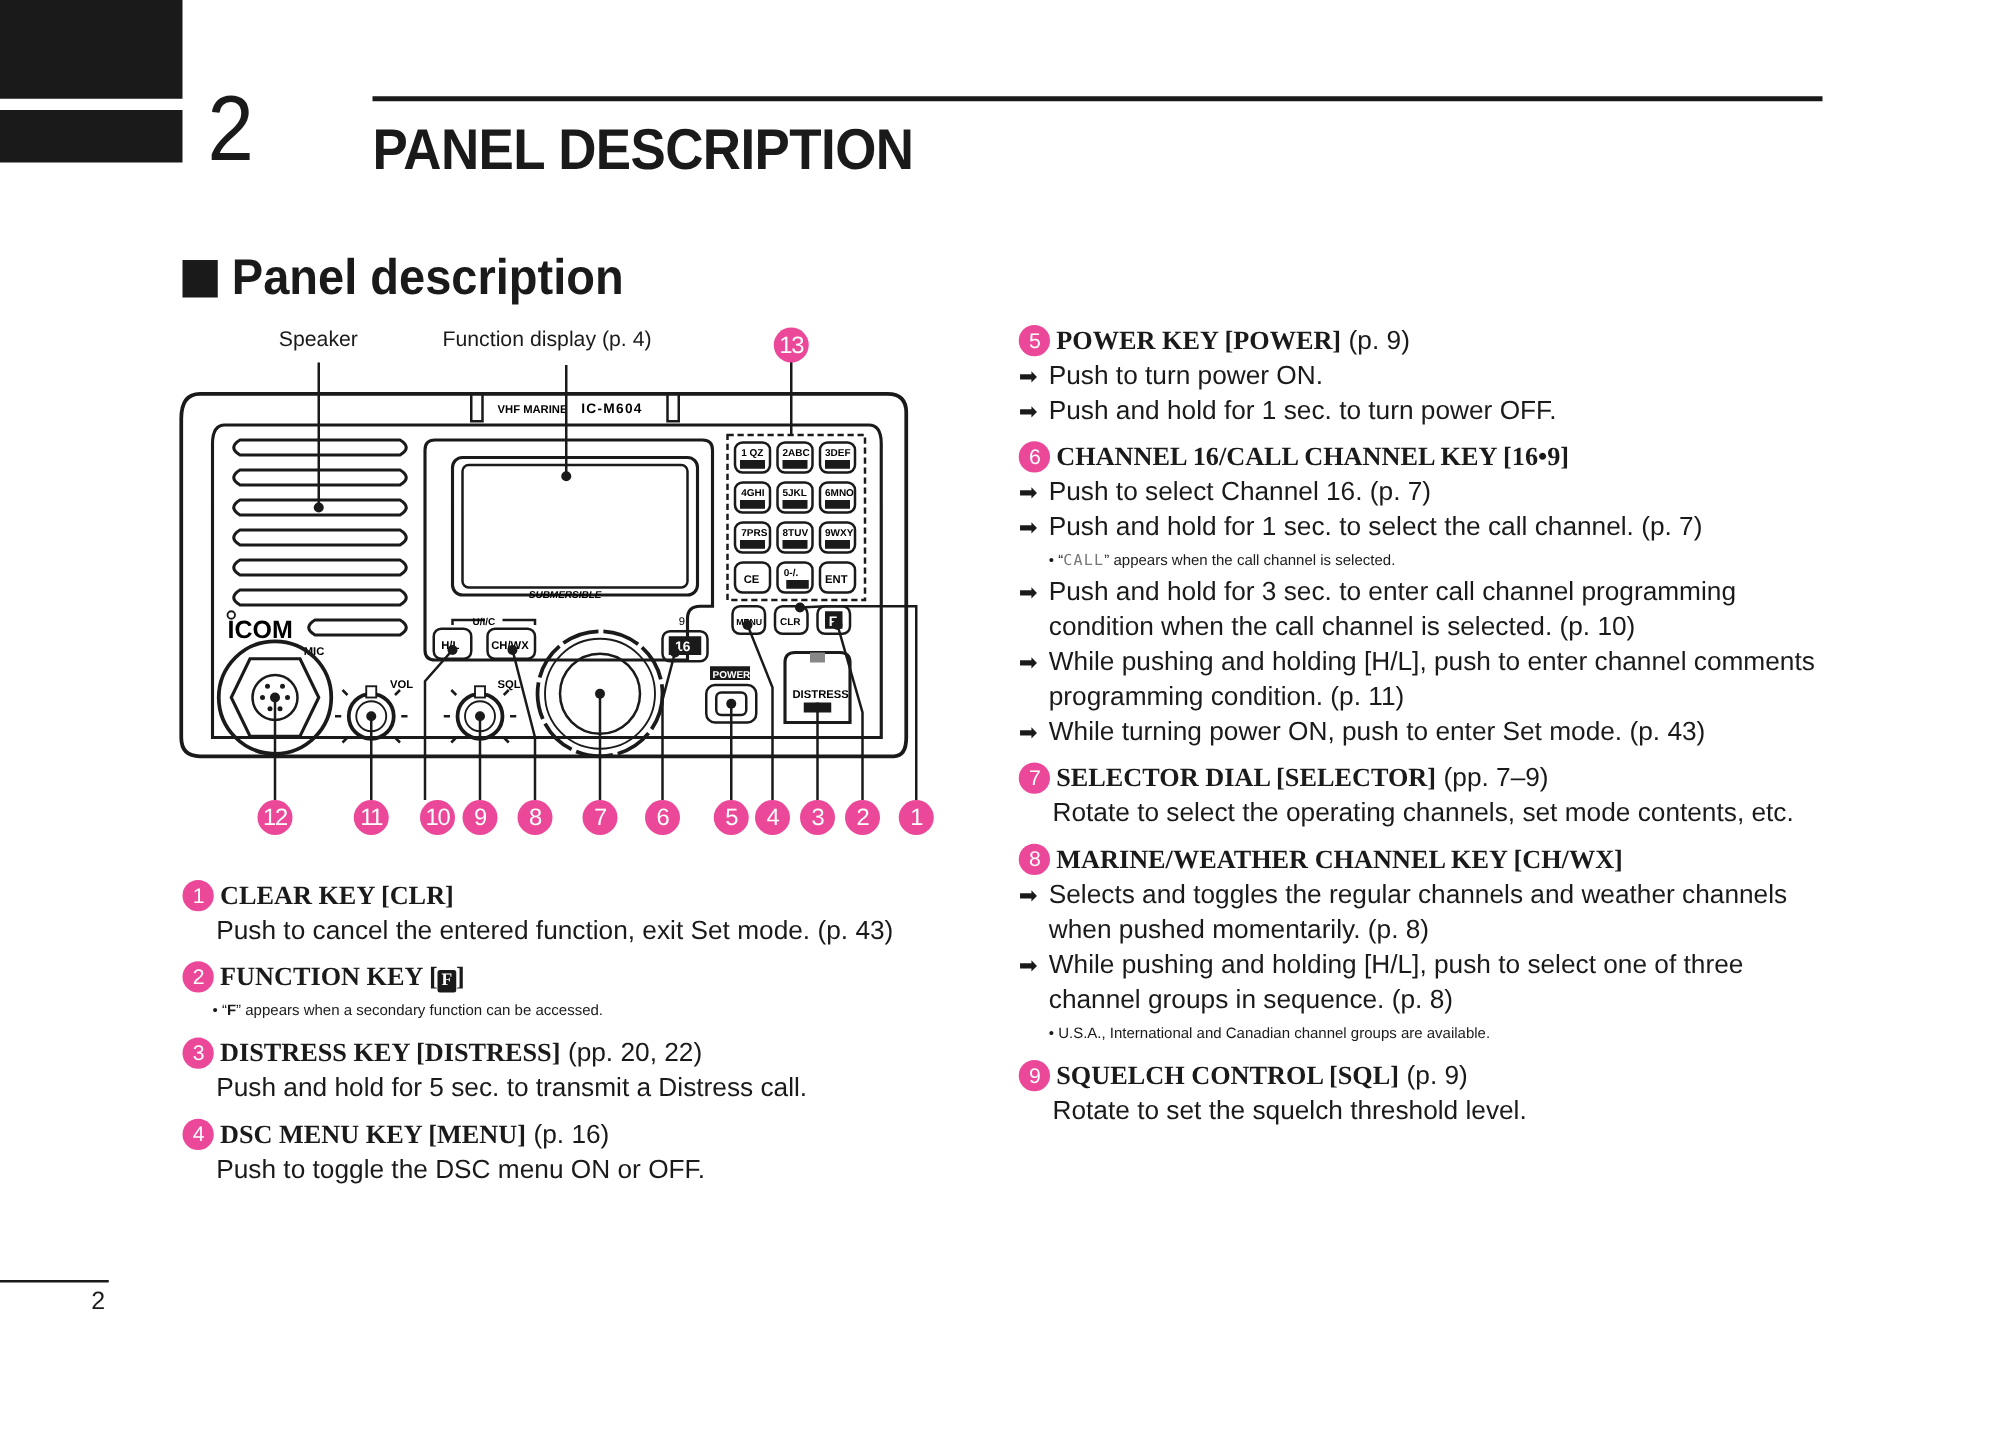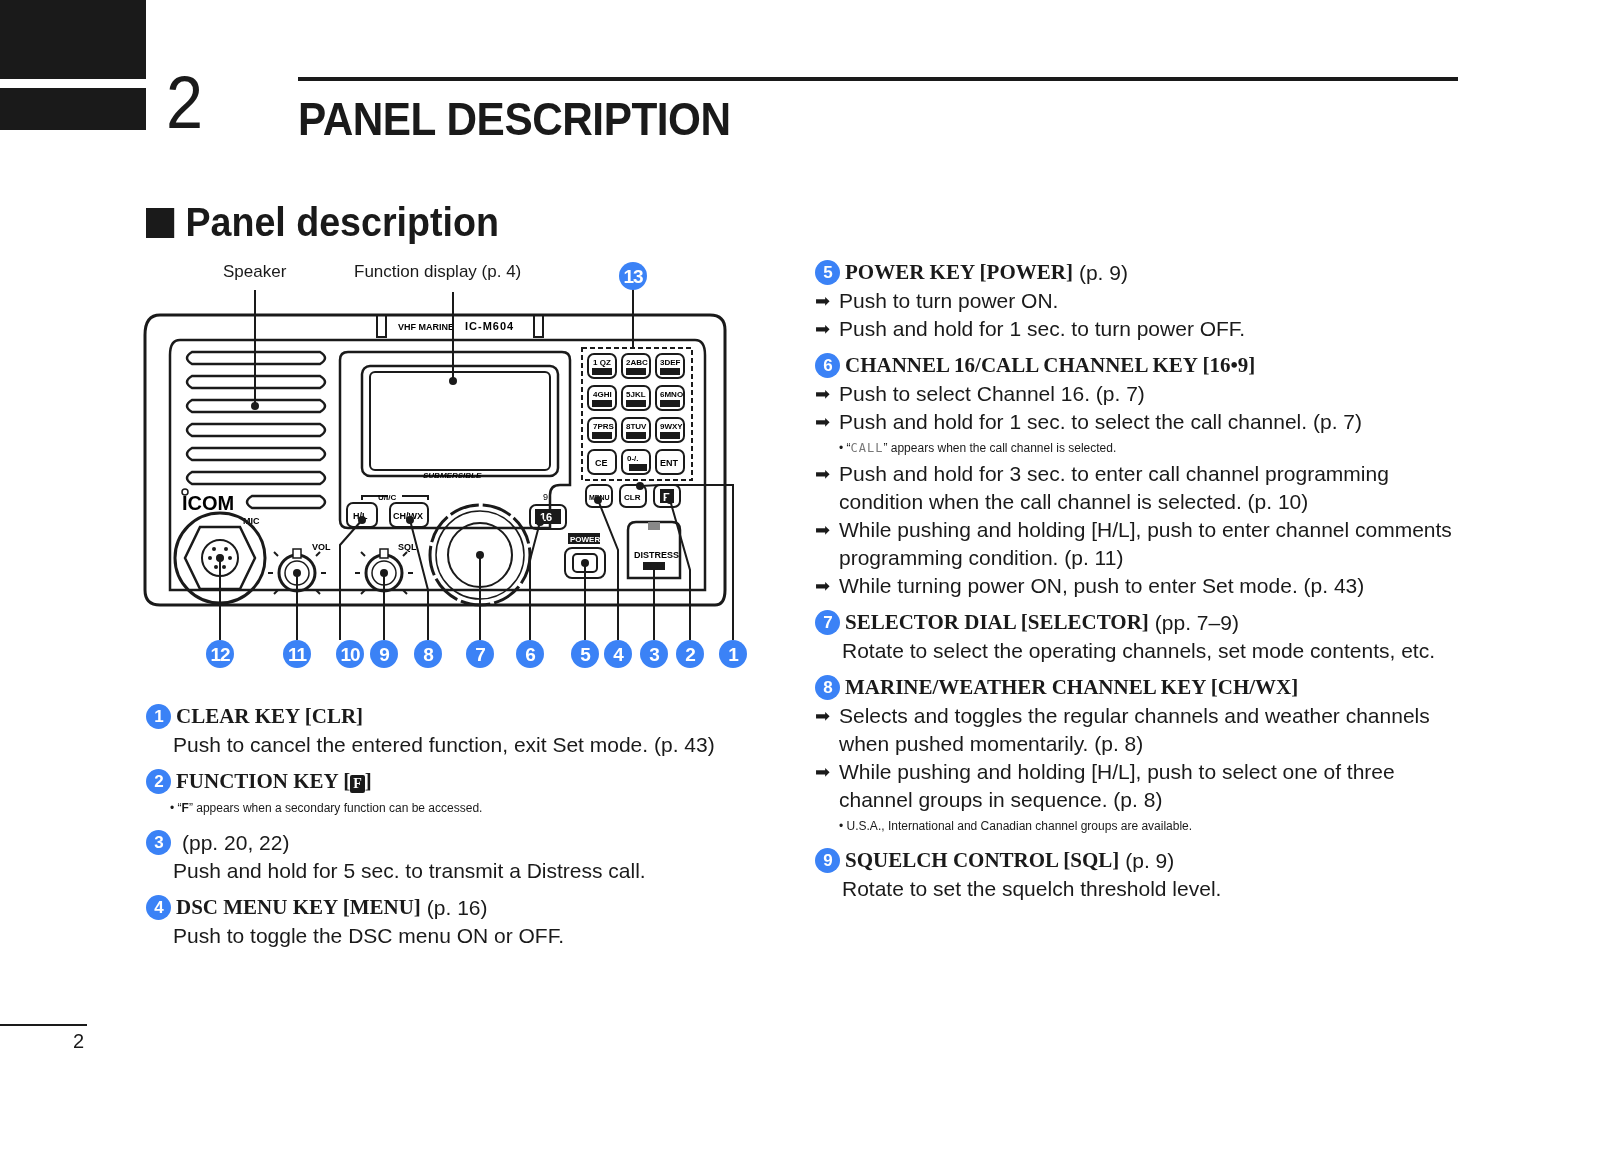--- a/index.html
+++ b/index.html
@@ -22,22 +22,22 @@
       position: absolute; left: 146px; top: 200px; font-size: 40px; font-weight: bold;
       display: flex; align-items: center; transform: scaleX(0.94); transform-origin: left;
     }
     .section-square { width: 30px; height: 30px; background: #1a1a1a; margin-right: 12px; display: inline-block; }
 
     
     .diagram { position: absolute; left: 140px; top: 260px; width: 620px; height: 430px; }
     .diag-label { position: absolute; font-size: 17px; }
     .badge {
       display: inline-flex; align-items: center; justify-content: center;
-      width: 25px; height: 25px; border-radius: 50%; background: #3b82f6; color: #fff;
-      font-weight: bold; font-size: 17px; line-height: 1; letter-spacing: -1px;
+      width: 25px; height: 25px; border-radius: 50%; background: #ec4899; color: #fff;
+      font-weight: normal; font-size: 17px; line-height: 1; letter-spacing: -1px;
     }
     .diagram .badge { position: absolute; width: 28px; height: 28px; font-size: 19px; }
     .diagram svg { position: absolute; left: 0; top: 0; }
 
     
     .col { position: absolute; }
     .col-left { left: 146px; top: 702px; width: 620px; }
     .col-right { left: 815px; top: 258px; width: 640px; }
     .item { margin-bottom: 8px; }
     .item-head { display: flex; align-items: center; font-size: 21px; line-height: 29px; }
@@ -281,20 +281,21 @@
     <div class="item-head">
       <span class="badge">2</span>
       <span class="item-title"><span>FUNCTION KEY [</span><span class="f-box">F</span><span>]</span></span>
     </div>
     <div class="note"><span>• “</span><b>F</b><span>” appears when a secondary function can be accessed.</span></div>
   </div>
 
   <div class="item">
     <div class="item-head">
       <span class="badge">3</span>
+      <span class="item-title">DISTRESS KEY [DISTRESS]</span>
       <span class="item-ref">(pp. 20, 22)</span>
     </div>
     <div class="item-body">Push and hold for 5 sec. to transmit a Distress call.</div>
   </div>
 
   <div class="item">
     <div class="item-head">
       <span class="badge">4</span>
       <span class="item-title">DSC MENU KEY [MENU]</span>
       <span class="item-ref">(p. 16)</span>

